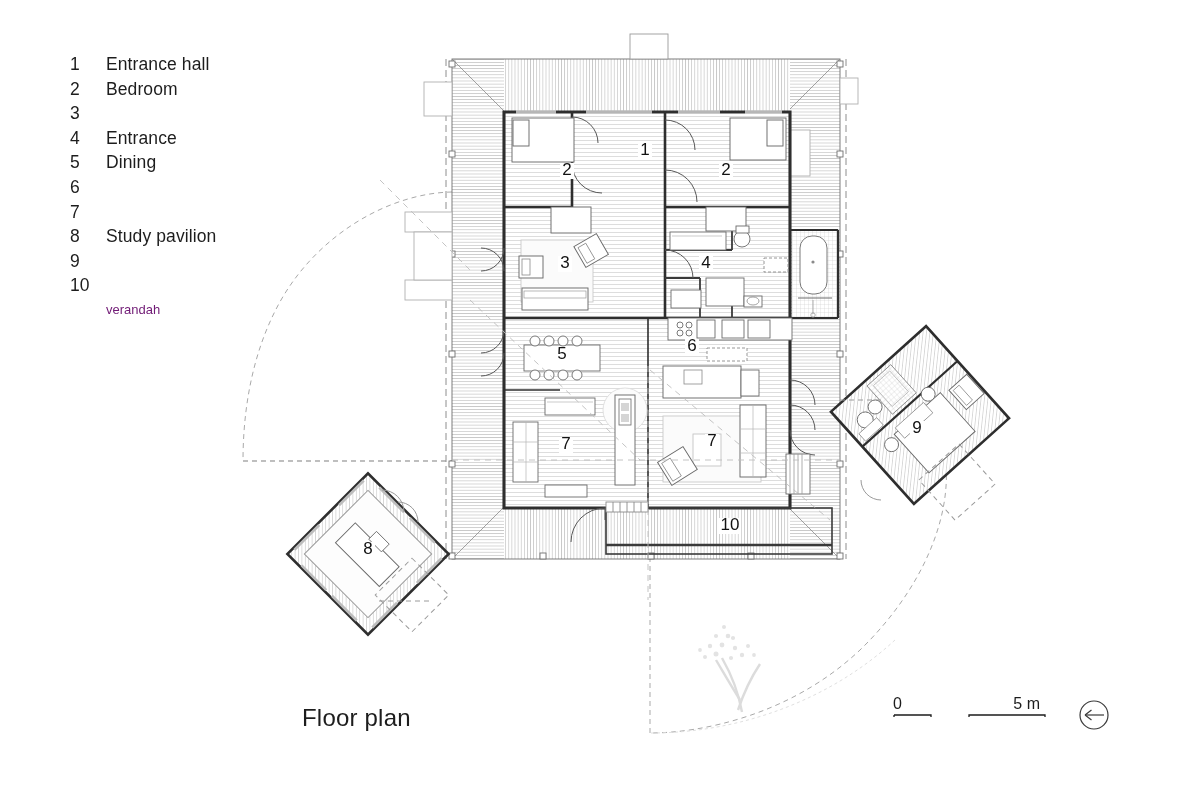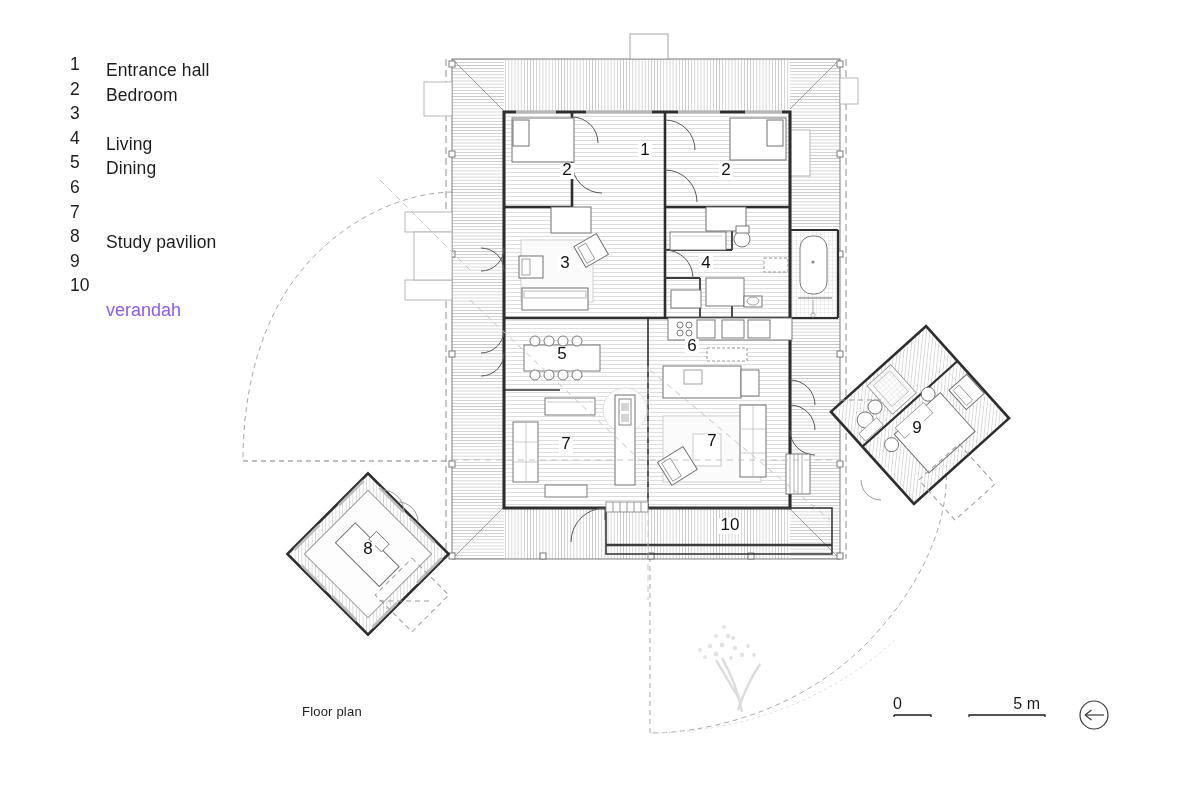--- a/index.html
+++ b/index.html
@@ -31,35 +31,35 @@
     font-size: 17.5px;
     line-height: 24.6px;
     letter-spacing: 0.1px;
     color: #1d1d1d;
   }
   .legend-num {
     width: 36px;
     flex: 0 0 36px;
     text-align: left;
   }
-  .legend-label { flex: 1 1 auto; white-space: pre-line; margin-top: 6px; }
+  .legend-label { flex: 1 1 auto; white-space: pre-line; }
   .legend-cont {
     height: 24.6px;
-    font-size: 18px;
+    font-size: 13px;
     line-height: 24.6px;
     padding-left: 36px;
-    color: #8b5cf6;
+    color: #701a75;
   }
 
   
   #plan-title {
     position: absolute;
     left: 302px;
     top: 704px;
-    font-size: 13px;
+    font-size: 24px;
     color: #1d1d1d;
     letter-spacing: 0.2px;
   }
 
   
   #scalebar { position: absolute; left: 893px; top: 697px; width: 160px; height: 36px; }
   #scalebar .sb-zero { position: absolute; left: 0px; top: -2px; font-size: 16px; color:#1d1d1d;}
   #scalebar .sb-five { position: absolute; right: 13px; top: -2px; font-size: 16px; color:#1d1d1d;}
 
   
@@ -78,21 +78,21 @@
   </div>
   <div class="legend-row">
     <span class="legend-num">2</span>
     <span class="legend-label">Bedroom</span>
   </div>
   <div class="legend-row">
     <span class="legend-num">3</span>
   </div>
   <div class="legend-row">
     <span class="legend-num">4</span>
-    <span class="legend-label">Living</span>
+    <span class="legend-label">Entrance</span>
   </div>
   <div class="legend-row">
     <span class="legend-num">5</span>
     <span class="legend-label">Dining</span>
   </div>
   <div class="legend-row">
     <span class="legend-num">6</span>
   </div>
   <div class="legend-row">
     <span class="legend-num">7</span>

